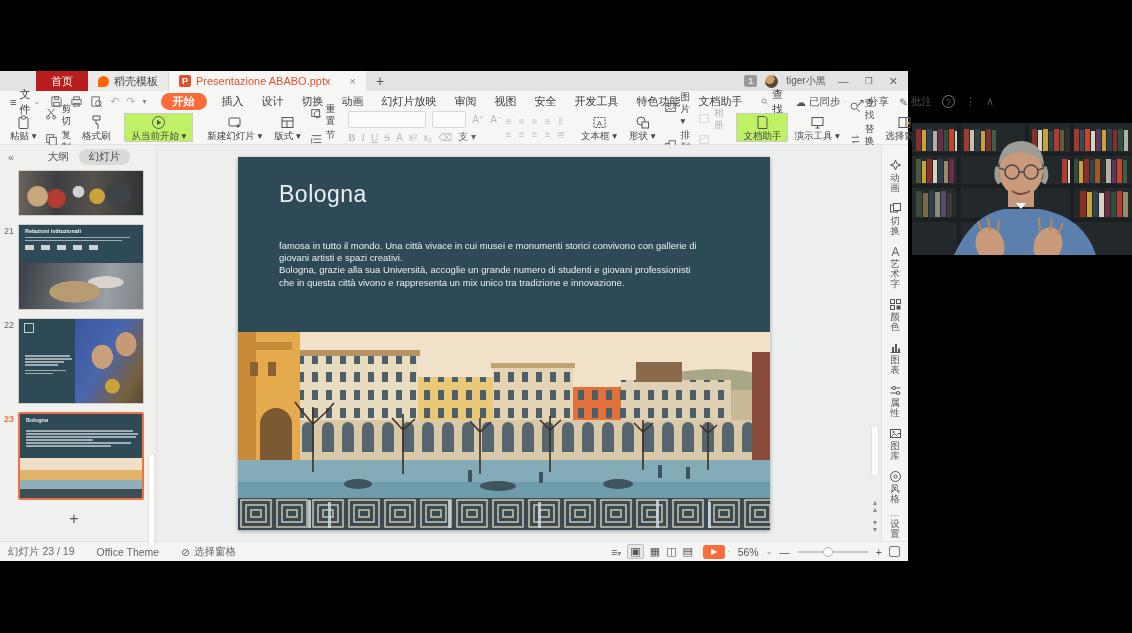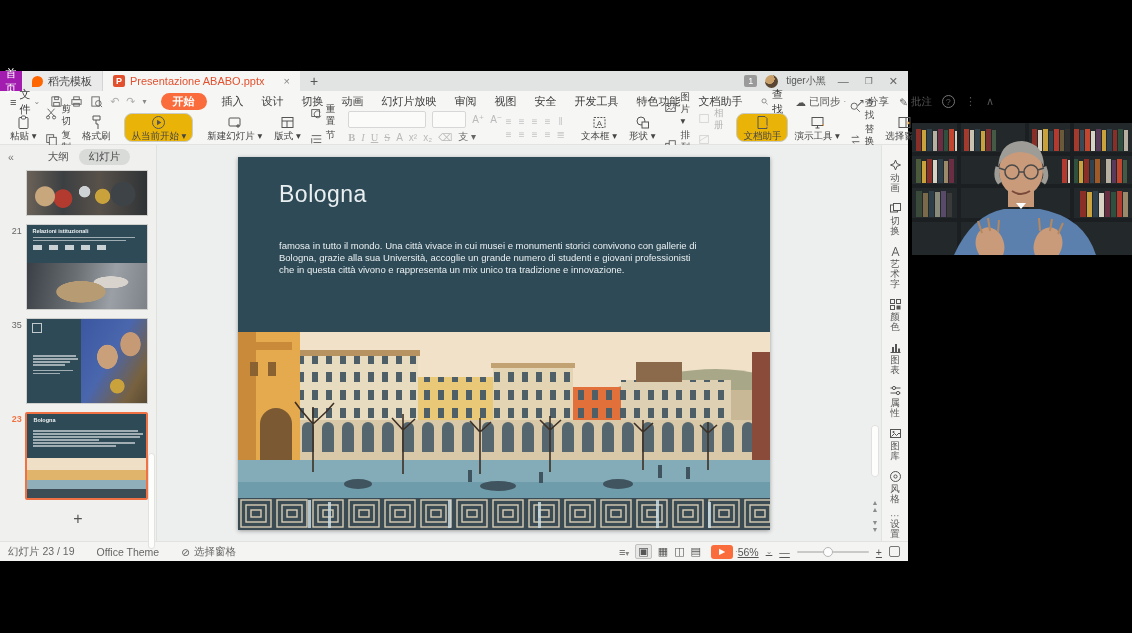--- a/index.html
+++ b/index.html
@@ -6,21 +6,21 @@
   html,body { background:#000; }
   body { font-family:"Liberation Sans","DejaVu Sans",sans-serif; }
   #app { position:relative; width:1132px; height:633px; background:#000; overflow:hidden; }
 
   
   #wps-window { position:absolute; left:0; top:71px; width:908px; height:490px; background:#f4f5f3; }
 
   
   .tabbar { display:flex; align-items:stretch; height:20px; background:#e2e4e3; font-size:11px; color:#444; }
   .tab { display:flex; align-items:center; gap:5px; padding:0 10px; cursor:default; }
-  .tab-home { background:#a21caf; color:#fff; width:22px; justify-content:center; }
+  .tab-home { background:#b91c1c; color:#fff; width:52px; justify-content:center;margin-left:36px; }
   .tab-template { background:#e9eae9; border-right:1px solid #d4d6d5; }
   .tab-doc { background:#f6f7f5; color:#e3502e; min-width:150px; }
   .tab-doc .close-x { margin-left:14px; color:#888; font-size:11px; }
   .flame-ico { width:11px; height:11px; border-radius:50% 50% 50% 0; background:#f60; display:inline-block; }
   .pptx-ico { width:12px; height:12px; background:#e3502e; color:#fff; font-size:9px; font-weight:bold;
               display:inline-flex; align-items:center; justify-content:center; border-radius:2px; }
   .tab-add { display:flex; align-items:center; padding:0 10px; font-size:14px; color:#555; }
   .tabbar-spacer { flex:1; }
   .tabbar-right { display:flex; align-items:center; gap:8px; padding-right:6px; color:#666; }
   .badge1 { background:#9a9a9a; color:#fff; font-size:9px; padding:0 4px; border-radius:2px; line-height:12px; }
@@ -44,42 +44,42 @@
   .menubar-right { display:flex; align-items:center; gap:10px; padding-right:8px; color:#555; white-space:nowrap; }
   .mrt { display:flex; align-items:center; gap:3px; font-size:10.5px; }
   .qmark { width:13px; height:13px; border:1px solid #777; border-radius:50%; font-size:9px; display:inline-flex; align-items:center; justify-content:center; }
 
   
   .toolbar { display:flex; align-items:stretch; height:33px; padding:1px 4px 2px; background:#f6f7f5; border-bottom:1px solid #e3e4e2; }
   .tgroup { display:flex; align-items:stretch; }
   .tsep { width:1px; background:#dddedd; margin:3px 4px; }
   .tbig { display:flex; flex-direction:column; align-items:center; justify-content:center; padding:0 6px; font-size:9.5px; color:#454545; line-height:11px; }
   .tbig .lab { white-space:nowrap; }
-  .tbig.hl { background:#eab308; border:1px solid #c9cbc9; border-radius:8px; }
+  .tbig.hl { background:#bef264; border:1px solid #c9cbc9; border-radius:0; }
   .tsmall-col { display:flex; flex-direction:column; justify-content:center; gap:2px; }
   .tsmall { display:flex; align-items:center; gap:3px; font-size:9.5px; color:#454545; line-height:12px; padding:0 3px; }
   .ti { width:15px; height:15px; }
   .ti svg, .si svg { display:block; }
   .fontbox { width:78px; height:17px; border:1px solid #d6d7d6; background:#fbfbfa; border-radius:2px; }
   .fontbox.small { width:34px; }
   .fmt-col { display:flex; flex-direction:column; justify-content:center; gap:2px; }
   .fmt-row { display:flex; align-items:center; gap:6px; font-size:10px; color:#b9bab9; }
   .fmt-row b, .fmt-row i, .fmt-row u, .fmt-row s { font-size:10.5px; color:#b9bab9; font-family:"Liberation Serif",serif; }
   .align-grid { display:grid; grid-template-columns:repeat(5,13px); grid-auto-rows:13px; align-content:center; color:#c3c4c3; font-size:10px; line-height:13px; text-align:center; }
 
   
   .content { display:flex; height:396px; }
 
   
   .thumb-panel { position:relative; width:157px; background:#f0f1ef; border-right:1px solid #e0e1df; }
   .thumb-header { display:flex; align-items:center; height:23px; font-size:10.5px; color:#555; }
   .collapse-btn { padding:0 8px; color:#777; }
   .thumb-tabs { flex:1; display:flex; align-items:center; justify-content:center; gap:10px; }
   .pill { background:#d9dbd9; border-radius:9px; padding:1px 10px; color:#444; }
-  .thumb-scroll { position:absolute; left:0; right:8px; top:23px; bottom:0; overflow:hidden;margin-left:8px; }
+  .thumb-scroll { position:absolute; left:0; right:8px; top:23px; bottom:0; overflow:hidden; }
   .thumb-row { display:flex; margin:0 0 8px 0; }
   .thumb-num { width:18px; font-size:9px; color:#666; text-align:center; padding-top:2px; }
   .thumb-num.sel { color:#f07244; font-weight:bold; }
   .thumb-box { width:126px; border:1px solid #cfd0ce; background:#fff; overflow:hidden; position:relative; }
   .thumb-box.sel { border:2px solid #f07244; border-radius:2px; }
   .add-slide { width:100%; text-align:center; font-size:16px; color:#555; padding:2px 0 6px; }
   .vscroll { position:absolute; top:0; width:7px; border-radius:4px; background:#fdfdfc; box-shadow:inset 0 0 0 1px #e2e2e0; }
 
   
   .mini-teal { background:#2e4a56; }
@@ -109,21 +109,21 @@
   .side-dots { color:#888; font-size:10px; line-height:6px; }
 
   
   .statusbar { display:flex; align-items:center; height:20px; background:#f4f5f2; border-top:1px solid #e2e3e1; font-size:10.5px; color:#666; padding:0 8px; }
   .sb-item { margin-right:22px; white-space:nowrap; display:flex; align-items:center; gap:4px; }
   .sb-spacer { flex:1; }
   .sb-views { display:flex; align-items:center; gap:6px; font-size:11px; color:#555; }
   .sb-views .boxed { border:1px solid #bfc0bf; background:#e7e8e6; border-radius:2px; padding:0 2px; }
   .play-btn { width:22px; height:14px; background:#fb6c3c; border-radius:3px; color:#fff; font-size:8px;
               display:inline-flex; align-items:center; justify-content:center; margin:0 2px 0 10px; }
-  .zoom-ctl { display:flex; align-items:center; gap:7px; color:#555;text-decoration:underline; }
+  .zoom-ctl { display:flex; align-items:center; gap:7px; margin-left:8px; color:#555; }
   .zslider { position:relative; width:72px; height:2px; background:#c9cac8; border-radius:1px; }
   .zslider .knob { position:absolute; left:26px; top:-4px; width:10px; height:10px; border-radius:50%; background:#fdfdfd; border:1px solid #b5b6b4; }
   .fit-ico { display:inline-block; width:11px; height:11px; border:1px solid #777; border-radius:2px; }
 
   
   #webcam { position:absolute; left:912px; top:123px; width:220px; height:132px; }
 </style>
 </head>
 <body>
 
@@ -504,21 +504,21 @@
                   </div>
               </div>
               <div class="ph" style="height:48px;background:
                 radial-gradient(ellipse at 45% 60%, #b79b72 0 26%, transparent 27%),
                 radial-gradient(ellipse at 70% 40%, #d8d3cc 0 14%, transparent 15%),
                 linear-gradient(100deg,#3a3f45,#6a6f74 40%,#9aa0a5 70%,#7d8288)"></div>
             </div>
           </div>
 
           <div class="thumb-row">
-            <div class="thumb-num">35</div>
+            <div class="thumb-num">22</div>
             <div class="thumb-box" style="height:86px">
               <div style="display:flex;height:100%">
                 <div class="mini-teal" style="width:45%;height:100%;padding-top:4px">
                   <div style="width:10px;height:10px;margin-left:5px;border:1px solid rgba(255,255,255,.7)"></div>
                   <div class="mini-lines" style="margin-top:22px">
                       <div style="width:80%"></div>
                       <div style="width:84%"></div>
                       <div style="width:70%"></div>
                       <div style="width:60%"></div>
                       <div style="width:74%;margin-top:4px"></div>
@@ -556,20 +556,21 @@
           <div class="add-slide">+</div>
         </div>
         <div class="vscroll" style="right:1px;height:96px;top:308px"></div>
       </div>
 
       <div class="canvas">
         <div class="slide">
           <div class="slide-title">Bologna</div>
           <div class="slide-body">
             <div>famosa in tutto il mondo. Una città vivace in cui musei e monumenti storici convivono con gallerie di</div>
+            <div>giovani artisti e spazi creativi.</div>
             <div>Bologna, grazie alla sua Università, accoglie un grande numero di studenti e giovani professionisti</div>
             <div>che in questa città vivono e rappresenta un mix unico tra tradizione e innovazione.</div>
           </div>
 
           <svg class="slide-illu" viewBox="0 0 532 198" preserveAspectRatio="none">
             <defs>
               <pattern id="maze" width="36" height="33" patternUnits="userSpaceOnUse">
                 <rect width="36" height="33" fill="#3a4b54"></rect>
                 <g fill="none" stroke="#d8cdb4" stroke-width="1.4">
                   <rect x="3" y="3" width="30" height="27"></rect>

